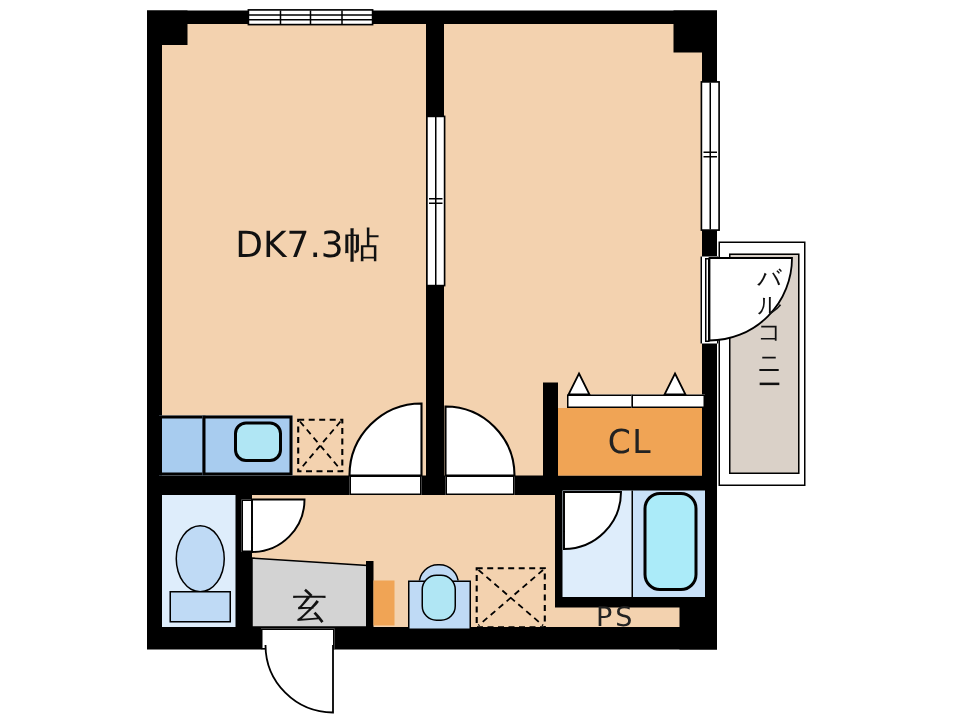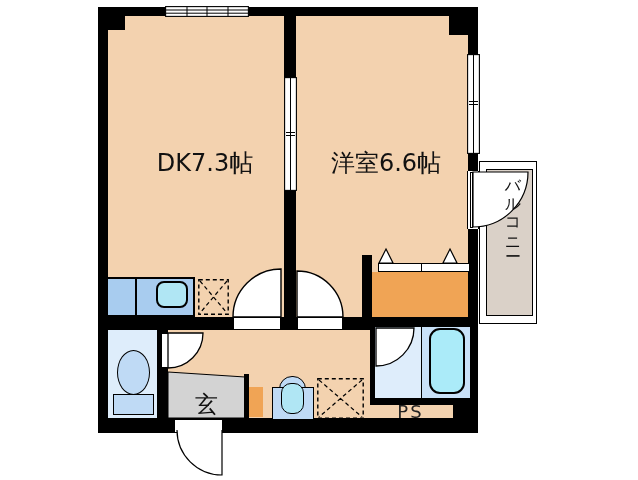--- a/index.html
+++ b/index.html
@@ -108,22 +108,22 @@
   <div class="abs" style="left:486px;top:169px;width:47px;height:147px;background:#DAD1C8;border:1.5px solid #000;"></div>
   <div class="abs" style="left:467px;top:171px;width:12px;height:58px;background:#fff;border-left:1px solid #000;border-right:1px solid #000;"></div>
   <div class="abs" style="left:470px;top:172px;width:3px;height:56px;background:#fff;border:1px solid #000;"></div>
   <svg class="abs" style="left:473px;top:172px;" width="55" height="55" viewBox="0 0 55 55">
     <path d="M0,0 L55,0 A55,55 0 0 1 0,55 Z" fill="#fff" stroke="#000" stroke-width="1.2"></path>
   </svg>
 
   <div class="abs lbl" style="left:140px;top:149px;width:130px;height:28px;font-size:24px;">
     <span>DK7.3帖</span>
   </div>
-  <div class="abs lbl" style="left:320px;top:149px;width:132px;height:28px;font-size:24px;">
-    <span>洋室6.6帖</span>
+  <div class="abs lbl" style="left:372px;top:278px;width:96px;height:34px;font-size:22px;color:#222;letter-spacing:1px;">
+    <span>CL</span>
   </div>
   <div class="abs lbl" style="left:168px;top:391px;width:77px;height:27px;font-size:23px;">
     <span>玄</span>
   </div>
   <div class="abs" style="left:496px;top:167px;width:27px;height:148px;writing-mode:vertical-rl;text-orientation:mixed;font-size:16px;letter-spacing:2px;color:#111;text-align:left;">
     <span>バルコニー</span>
   </div>
 
 </div>
 

